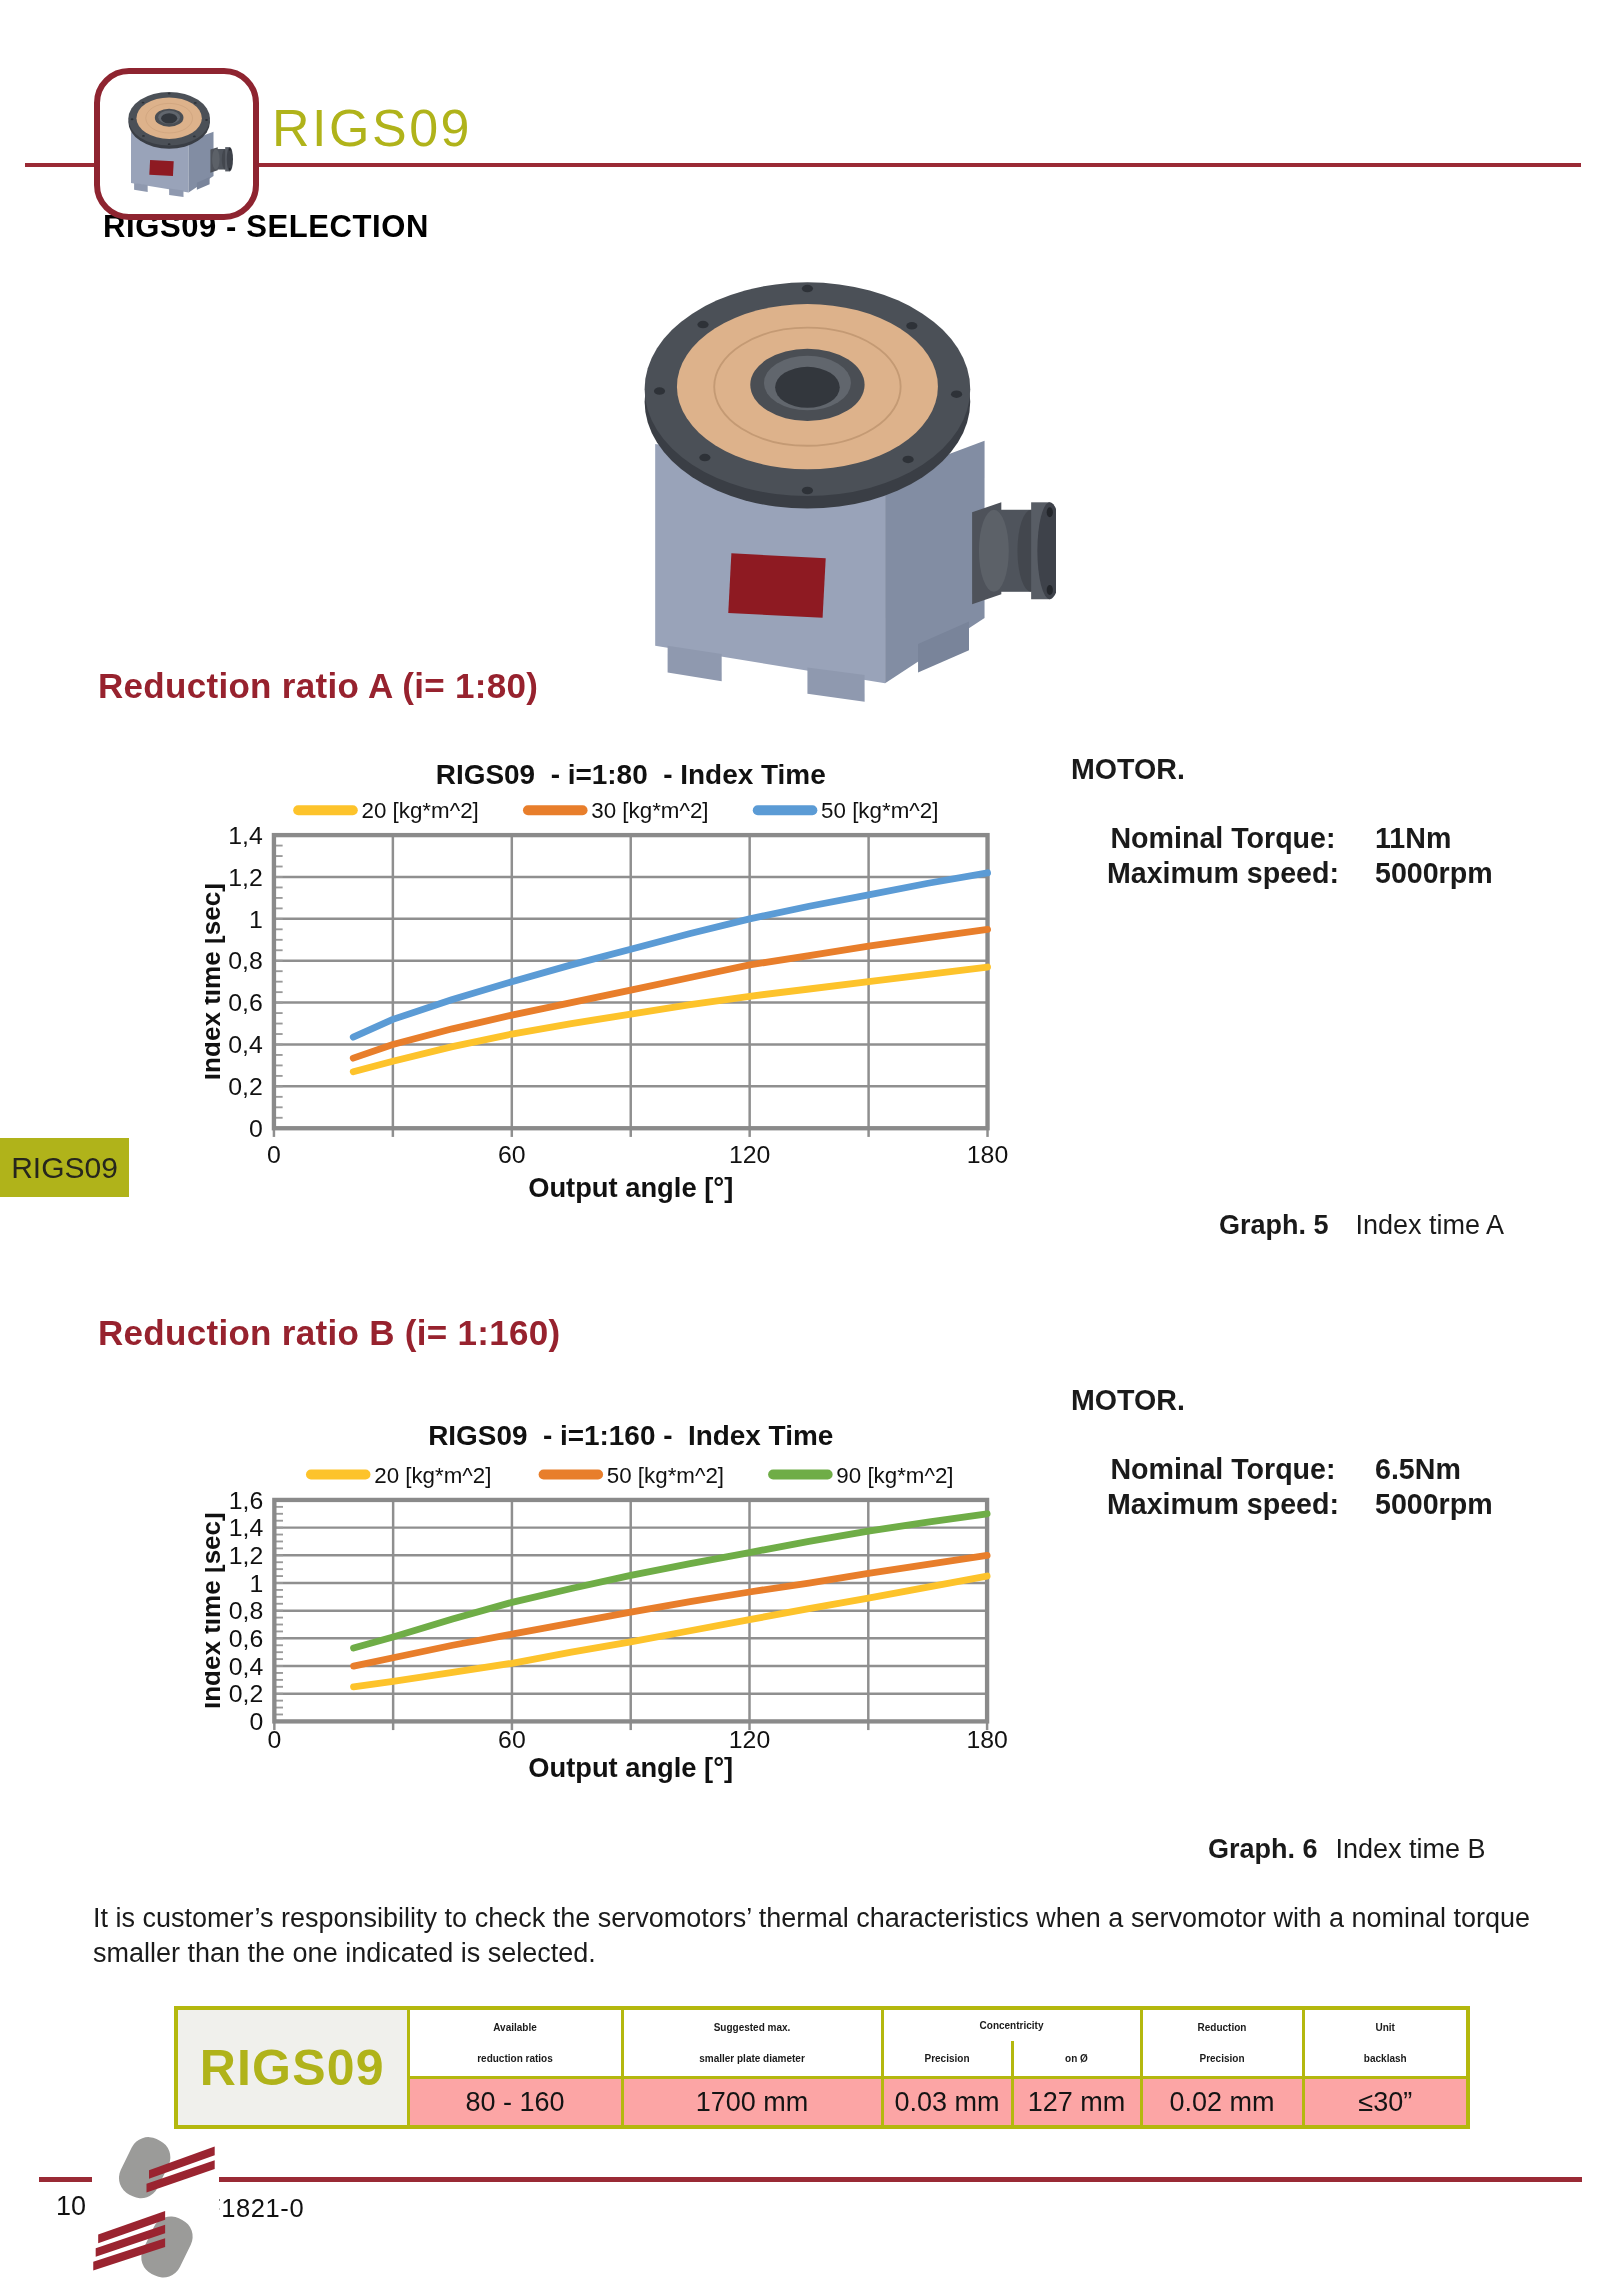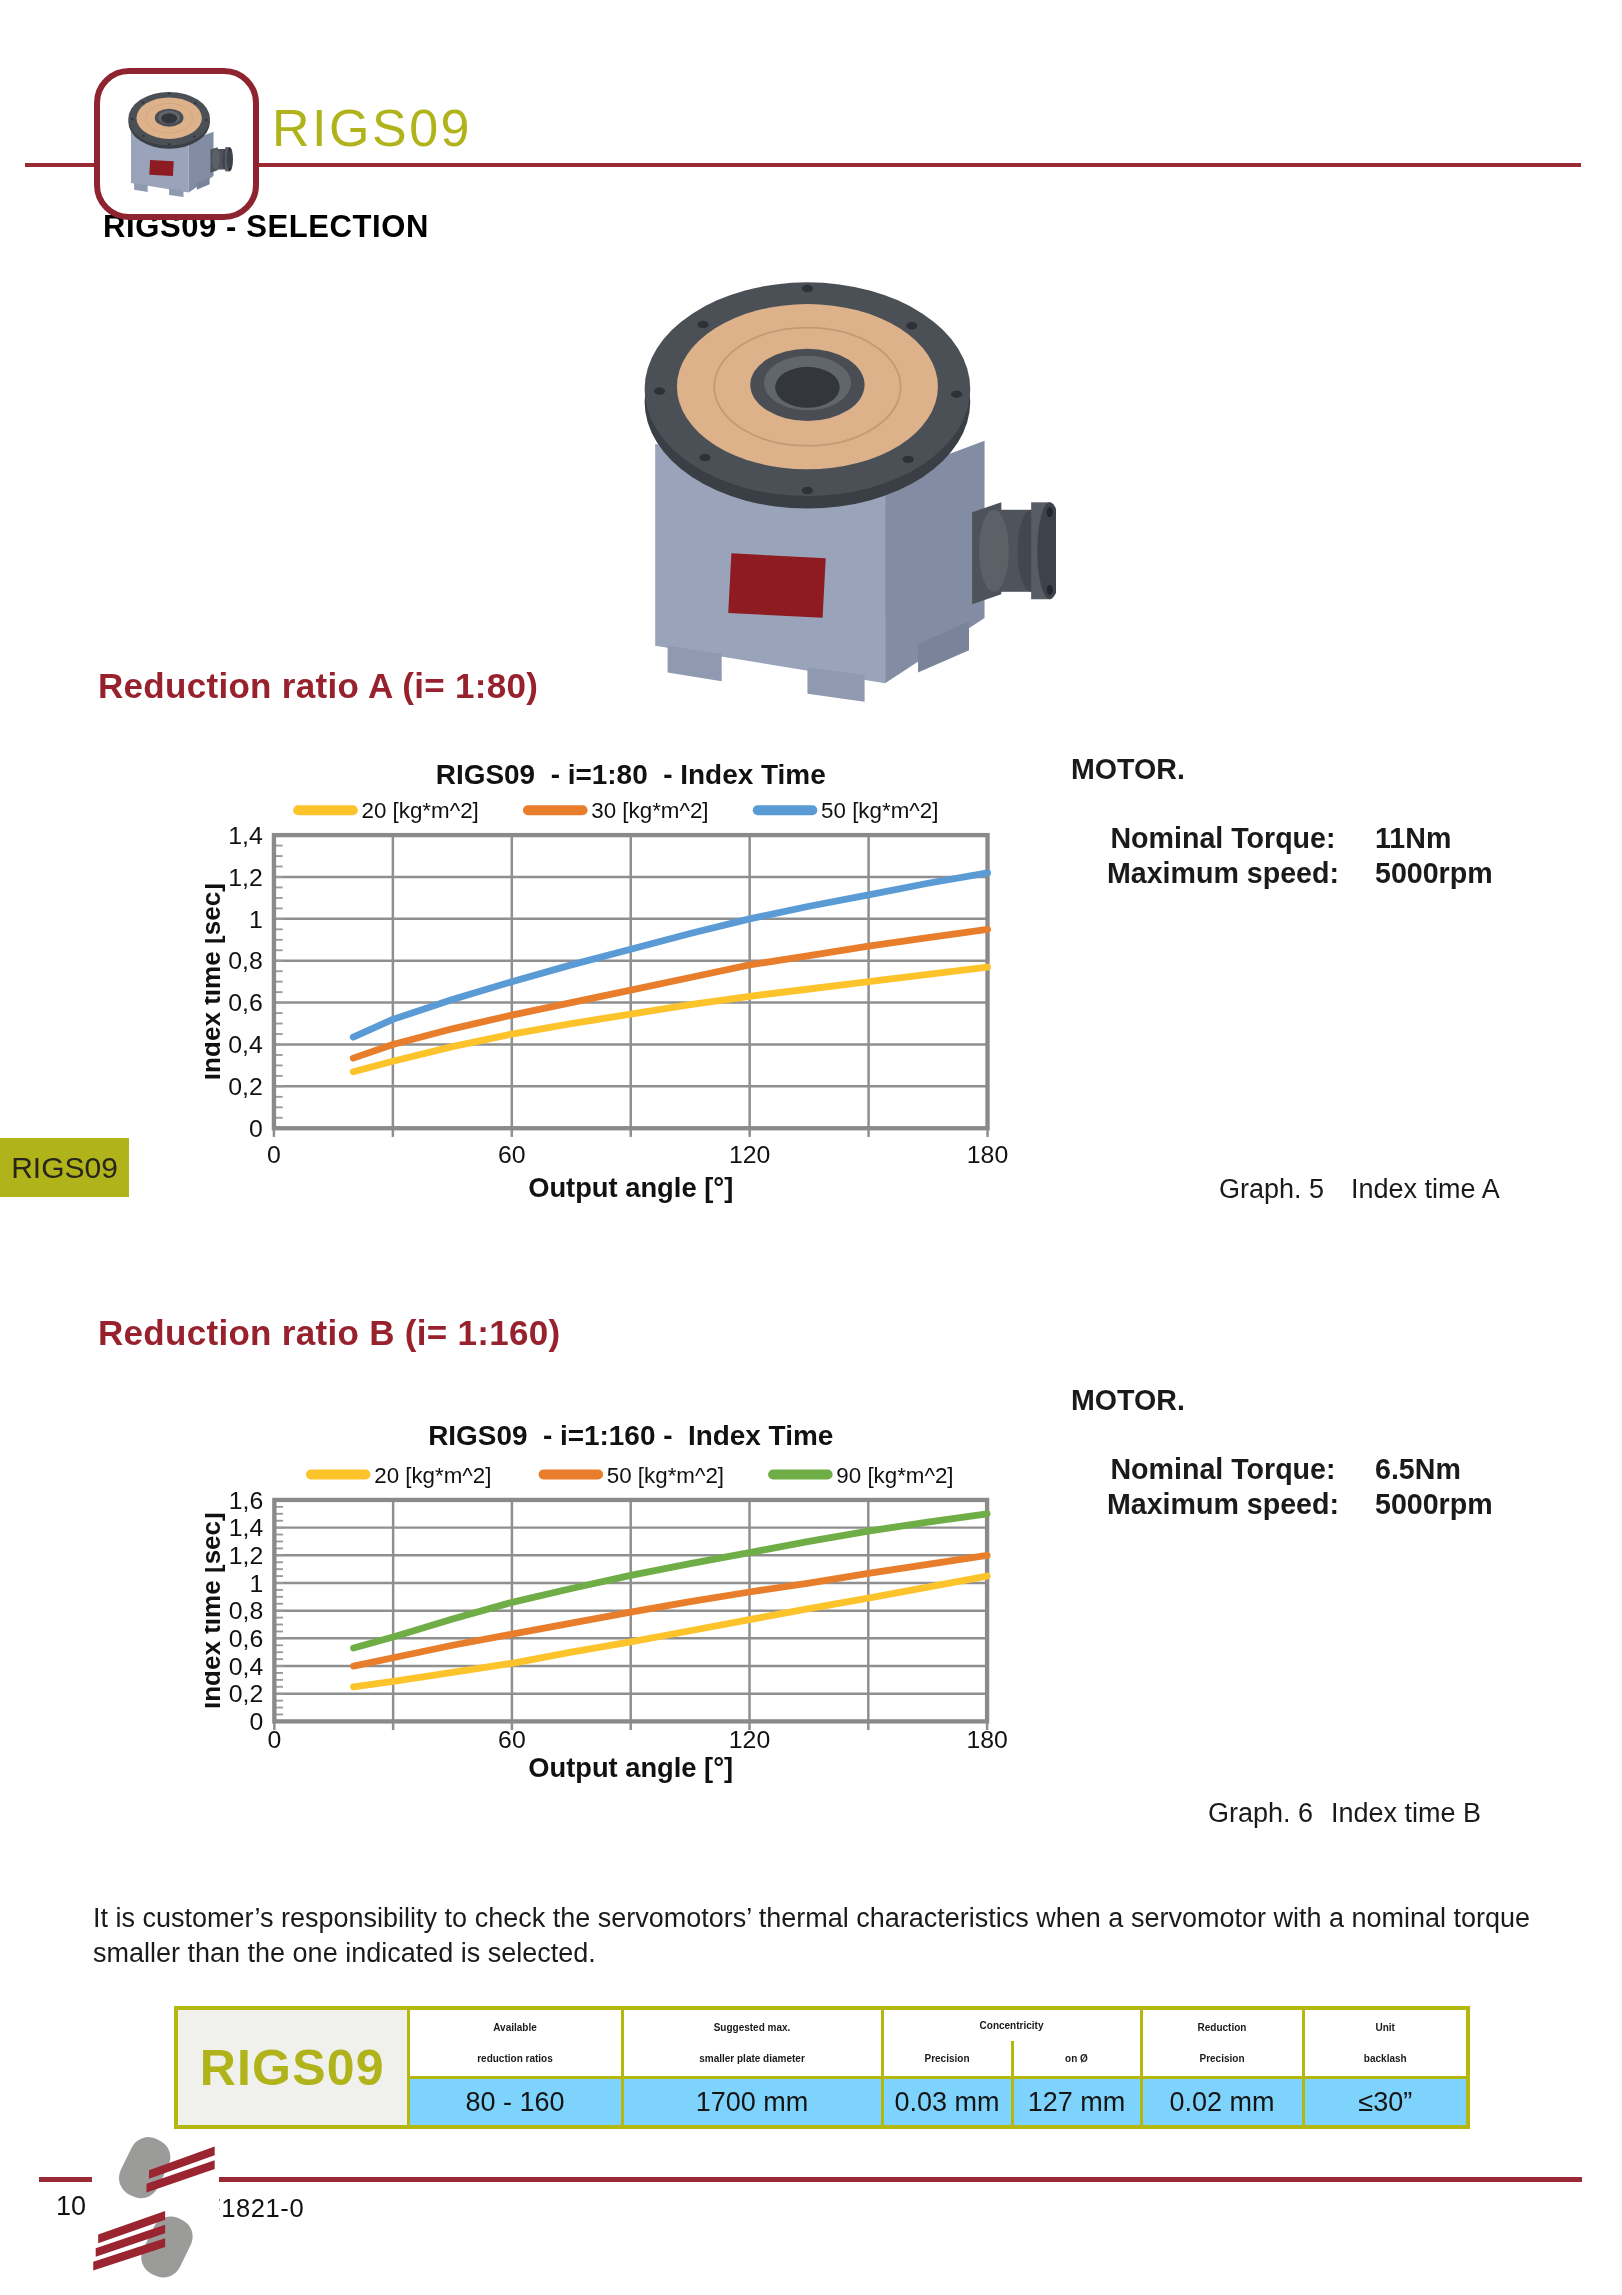--- a/index.html
+++ b/index.html
@@ -44,21 +44,21 @@
   .motor-b{top:1384px;}
   .motor-title{font-size:28.6px;font-weight:bold;margin:0 0 35px 0;}
   .motor-row{display:flex;line-height:35px;text-align:center;}
   .motor-row .lbl{width:304px;font-size:28.6px;font-weight:bold;}
   .motor-row .val{font-size:28.6px;font-weight:bold;}
 
   
   .graph-caption{display:flex;align-items:baseline;gap:27px;}
   .caption-a{top:1174px;left:1219px;}
   .caption-b{top:1798px;left:1208px;gap:18px;}
-  .cap-label{font-size:27px;font-weight:normal;}
+  .cap-label{font-size:27px;font-weight:bold;margin-top:36px;}
   .cap-text{font-size:27px;}
 
   
   .side-tab{
     top:1138px;left:0;width:129px;height:59px;background:#b0b31a;z-index:3;
     display:flex;align-items:center;justify-content:center;
     font-size:30px;color:#26261d;
   }
 
   
@@ -68,21 +68,21 @@
   .spec-table-wrap{top:2006px;left:174px;}
   table.spec{border-collapse:collapse;table-layout:fixed;width:1292px;border:4.3px solid #b4b80e;}
   table.spec th, table.spec td{border:3.1px solid #b4b80e;padding:0;}
   .hdr2{line-height:31px;padding:5px 0 6.2px 0;}
   .product-cell{
     background:#f0f0ec;font-size:50px;font-weight:bold;color:#b0b31a;
     text-align:center;letter-spacing:1.2px;
   }
   .conc-top{border-bottom:none !important;padding-top:5px;height:31px;vertical-align:middle;}
   .sub-th{border-top:none !important;height:35px;vertical-align:middle;}
-  table.spec td.data{font-size:27px;text-align:center;height:46px;background:#7dd3fc;color:#141414;}
+  table.spec td.data{font-size:27px;text-align:center;height:46px;background:#fca5a5;color:#141414;}
 
   
   .rule-bottom{top:2177px;left:39px;width:1543px;height:5px;background:#9a2a35;z-index:1;}
   .footer-logo{top:2135px;left:92px;width:127px;height:157px;background:#ffffff;z-index:2;}
   .page-number{top:2191px;left:56px;font-size:27px;color:#111;}
   .doc-code{top:2194px;left:186px;font-size:25.5px;letter-spacing:0.6px;color:#111;}
 </style>
 </head>
 <body>
 

